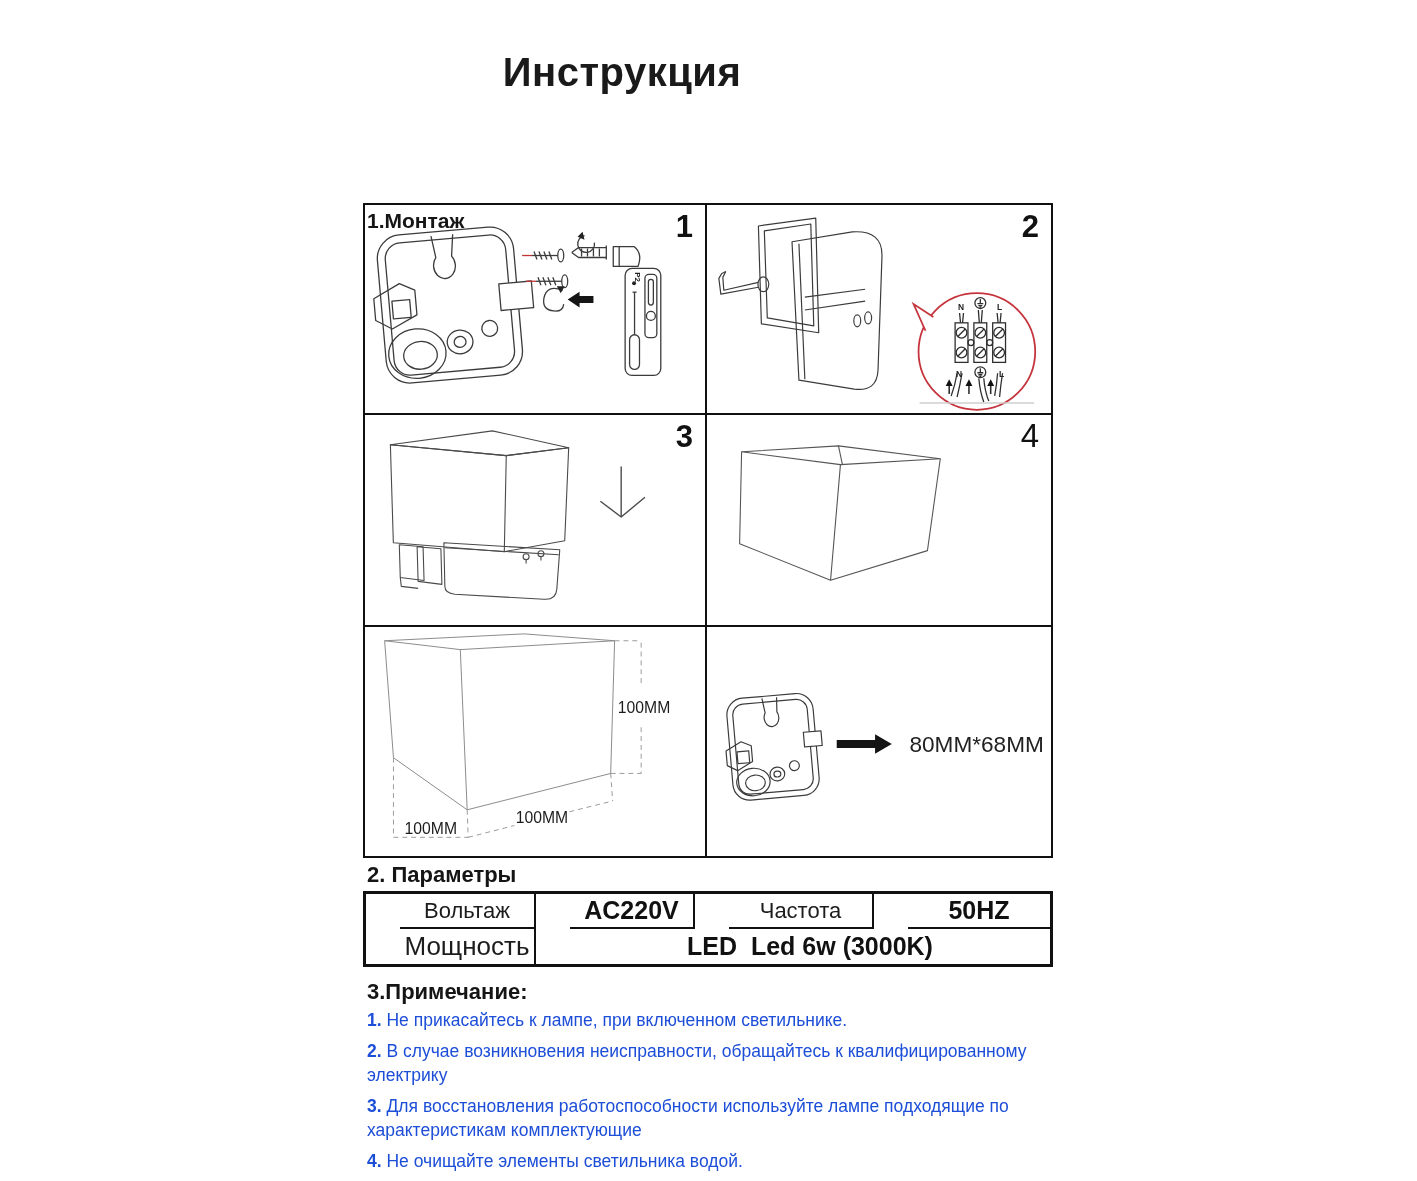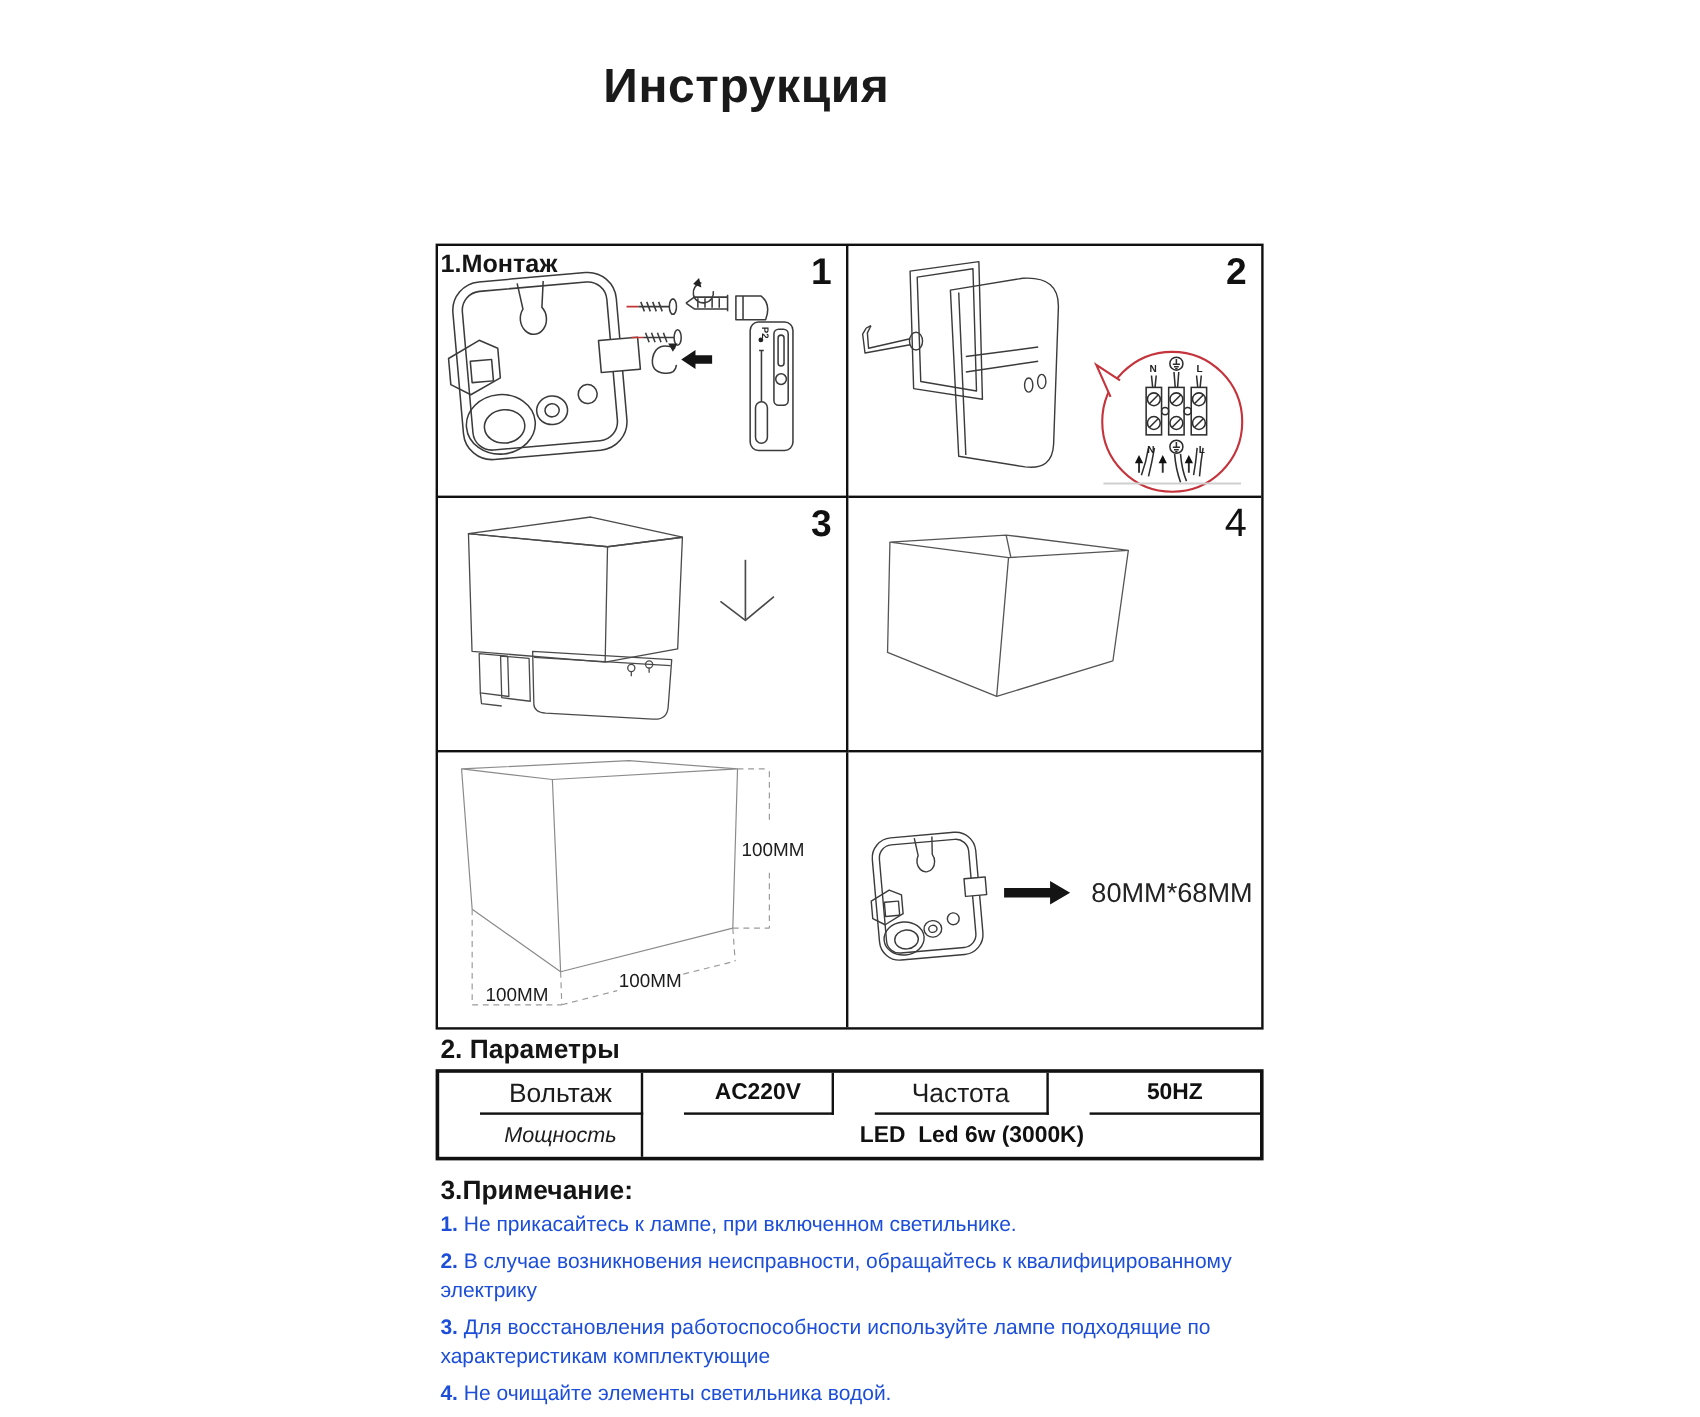--- a/index.html
+++ b/index.html
@@ -17,22 +17,22 @@
   .mcell.last-row{border-bottom:none;}
   .mcell svg{display:block;width:100%;height:100%;}
   .pnum{position:absolute;top:4px;right:12px;font-size:31px;font-weight:700;color:#111;}
   .pnum.thin{font-weight:400;font-size:33px;top:2px;}
   .ptable{position:absolute;left:363px;top:891px;width:690px;border:3px solid #111;box-sizing:border-box;display:grid;grid-template-columns:170px 159px 179px 1fr;background:#fff;}
   .pcell{border-right:2.5px solid #111;border-bottom:2.5px solid #111;height:35px;display:flex;align-items:center;justify-content:center;box-sizing:border-box;margin-left:34px;}
   .pcell.no-r{border-right:none;}
   .pcell.no-b{border-bottom:none;}
   .pcell.span3{grid-column:2 / 5;}
   .plabel{font-size:22px;font-weight:400;color:#1c1c1c;}
-  .plabel.big{font-size:18px;font-style:italic;}
-  .pval{font-size:19px;font-weight:700;color:#111;white-space:pre;}
+  .plabel.big{font-size:26px;}
+  .pval{font-size:25px;font-weight:700;color:#111;white-space:pre;}
   .notes{position:absolute;left:367px;top:1008px;width:686px;font-size:17.5px;line-height:24px;color:#1d4ed8;}
   .notes p{margin:0 0 7px 0;}
   .notes b{font-weight:700;}
   text{font-family:"Liberation Sans", sans-serif;}
 </style>
 </head>
 <body>
 
 <div class="page">
 

